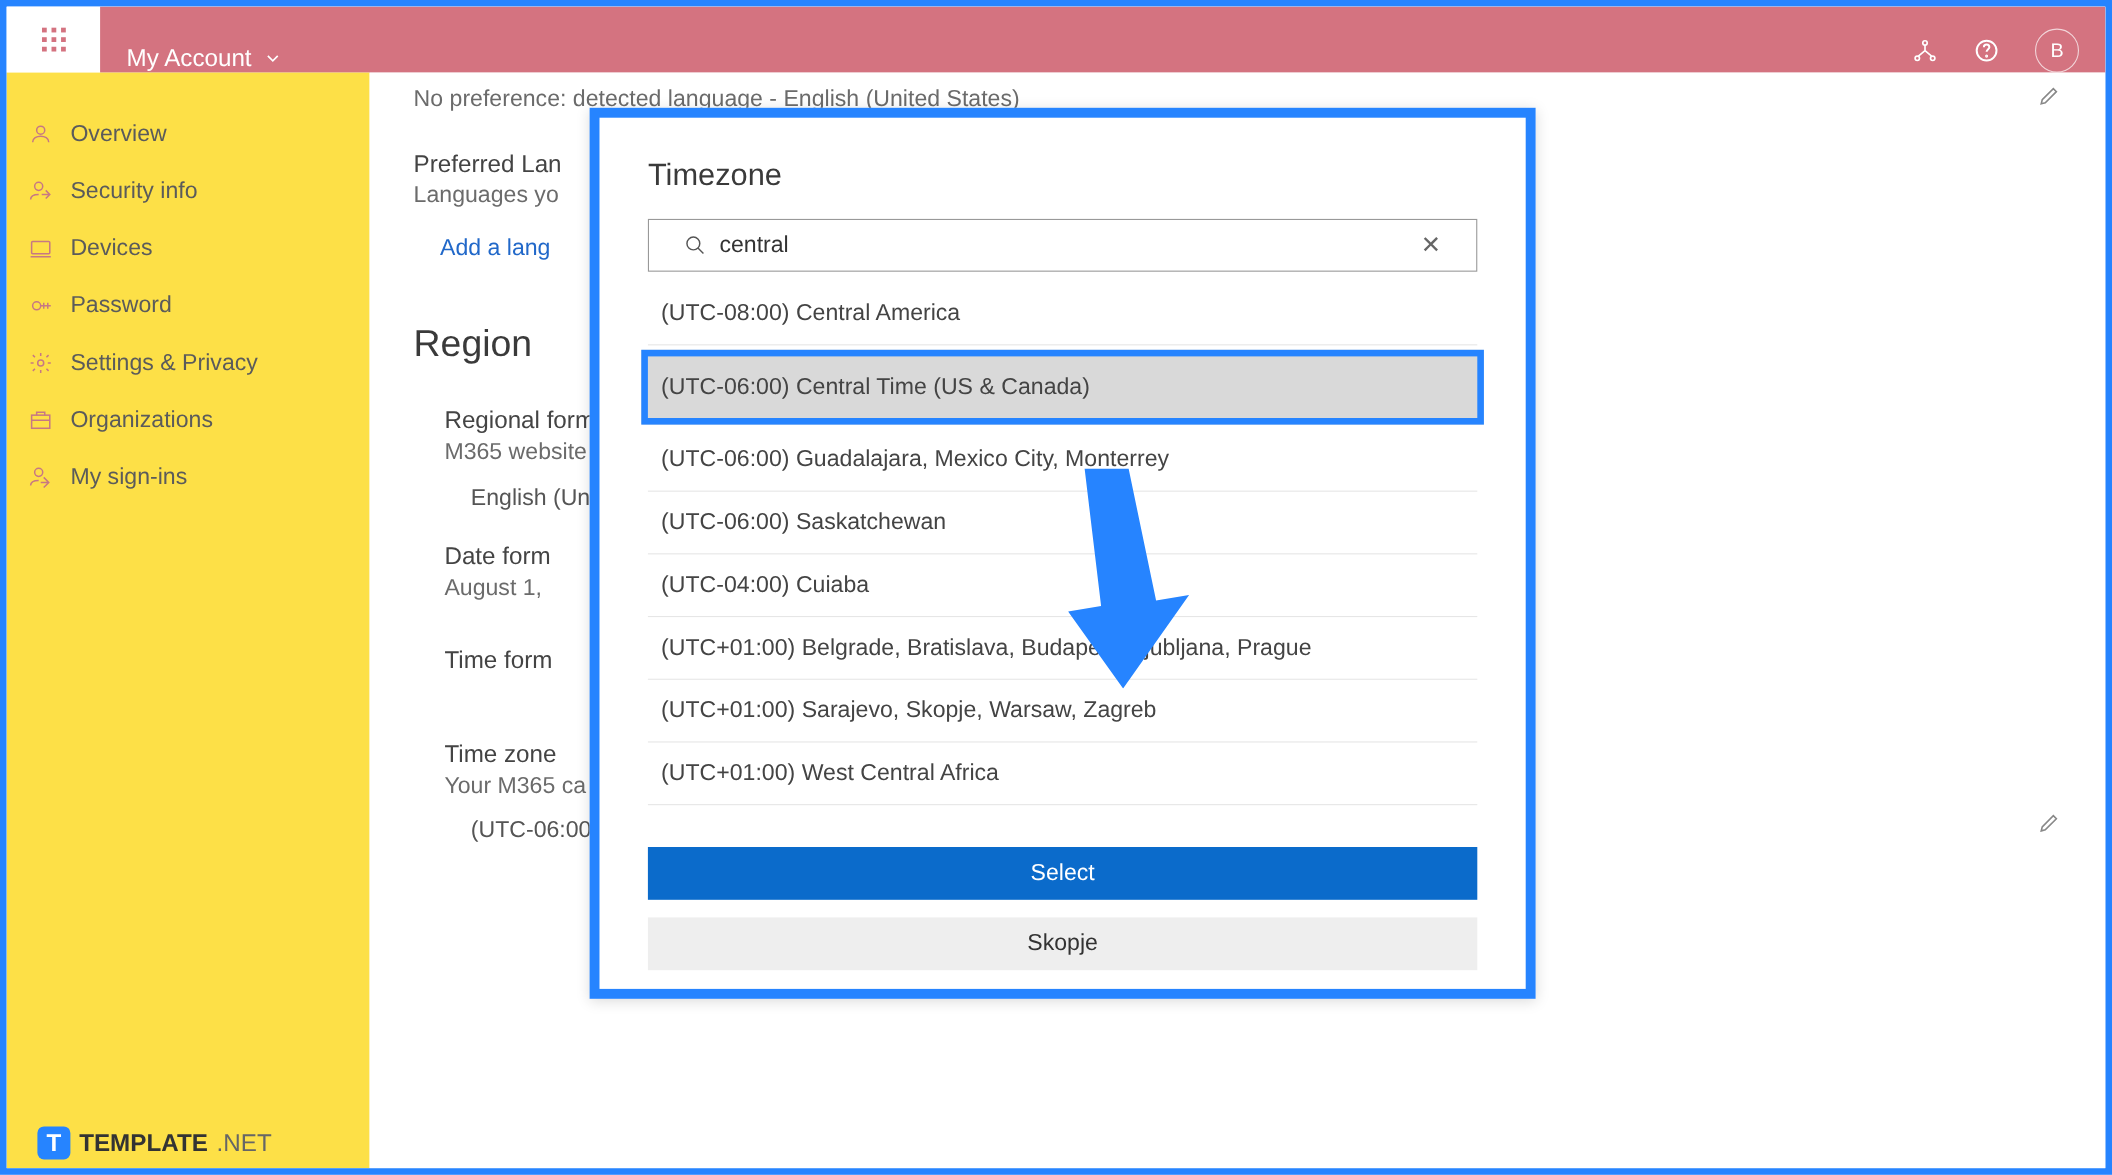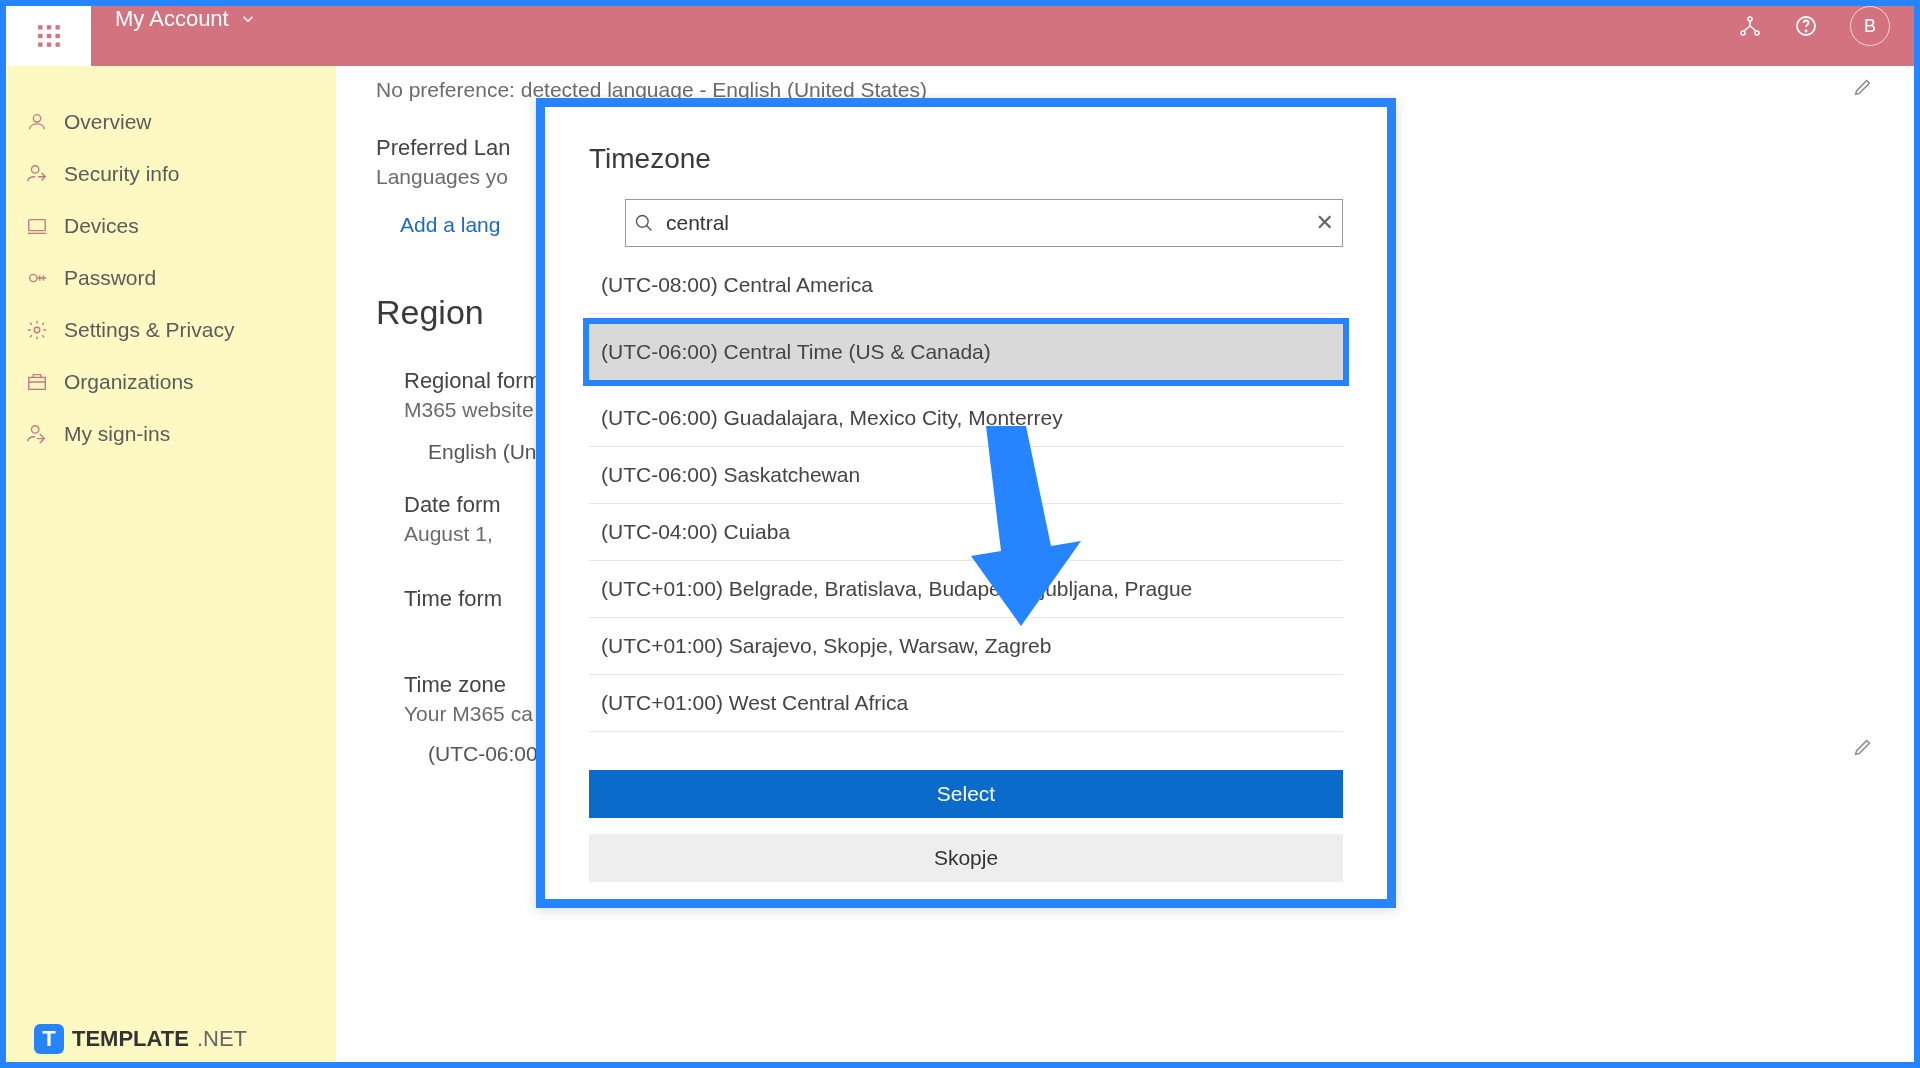--- a/index.html
+++ b/index.html
@@ -2,29 +2,29 @@
 <html><head>
 <meta charset="utf-8">
 <style>
 * { margin: 0; padding: 0; box-sizing: border-box; font-family: 'Segoe UI', Tahoma, sans-serif; }
 body { background: #2684FF; padding: 6px; width: 1920px; height: 1068px; overflow: hidden; }
 .frame { background: #fff; width: 100%; height: 100%; position: relative; overflow: hidden; }
 
 .header { display: flex; align-items: center; height: 60px; background: #fff; }
 .waffle { width: 85px; height: 60px; display: flex; align-items: center; justify-content: center; background: #fff; }
 .waffle svg { width: 26px; height: 26px; }
-.topbar { flex: 1; background: #D47380; height: 60px; display: flex; align-items: flex-start; padding: 0 24px; color: #fff; justify-content: space-between; }
+.topbar { flex: 1; background: #D47380; height: 60px; display: flex; align-items: flex-end; padding: 0 24px; color: #fff; justify-content: space-between; }
 .topbar-left { display: flex; align-items: center; gap: 10px; }
 .topbar-title { font-size: 22px; font-weight: 400; }
 .topbar-right { display: flex; align-items: center; gap: 32px; }
 .topbar-icon { width: 24px; height: 24px; display: flex; align-items: center; justify-content: center; }
 .avatar { width: 40px; height: 40px; border: 1px solid rgba(255,255,255,0.7); border-radius: 50%; display: flex; align-items: center; justify-content: center; font-size: 18px; }
 
 .body { display: flex; height: calc(100% - 60px); }
-.sidebar { width: 330px; background: #fef9c3; padding: 30px 0; }
+.sidebar { width: 330px; background: #fde047; padding: 30px 0; }
 .sidebar-item { display: flex; align-items: center; gap: 16px; padding: 14px 20px; color: #5b5b5b; font-size: 21px; cursor: pointer; }
 .sidebar-item svg { width: 22px; height: 22px; stroke: #C77883; fill: none; stroke-width: 1.5; }
 
 .main { flex: 1; padding: 0 40px; background: #fff; position: relative; }
 .detected-row { display: flex; align-items: center; justify-content: space-between; color: #6b6b6b; font-size: 21px; padding: 10px 0 28px 0; }
 .detected-row .pencil { color: #8a8a8a; }
 .section-label { font-size: 22px; color: #444; margin-top: 4px; }
 .section-sub { font-size: 21px; color: #6b6b6b; margin-top: 4px; }
 .add-link { color: #2168c9; font-size: 21px; margin: 24px 0 36px 24px; display: inline-block; }
 
@@ -33,21 +33,21 @@
 .region-card .row { margin-bottom: 28px; }
 .region-title { font-size: 22px; color: #444; }
 .region-sub { font-size: 21px; color: #6b6b6b; margin-top: 4px; }
 .indent-val { margin-left: 24px; margin-top: 18px; font-size: 21px; color: #555; }
 .tz-row { display: flex; align-items: center; justify-content: space-between; padding: 6px 0; }
 .pencil svg { width: 22px; height: 22px; stroke: #888; fill: none; stroke-width: 1.6; }
 
 .overlay { position: absolute; left: 530px; top: 92px; width: 860px; height: 810px; border: 9px solid #2684FF; background: #fff; box-shadow: 0 2px 12px rgba(0,0,0,0.15); }
 .dlg { padding: 36px 44px 24px 44px; }
 .dlg-title { font-size: 28px; color: #3a3a3a; margin-bottom: 24px; }
-.search-row { border: 1px solid #999; height: 48px; display: flex; align-items: center; padding: 0 8px; gap: 12px; margin-left: 36px; }
+.search-row { border: 1px solid #999; height: 48px; display: flex; align-items: center; padding: 0 32px; gap: 12px; }
 .search-row svg { width: 20px; height: 20px; stroke: #555; fill: none; stroke-width: 1.6; }
 .search-row input { flex: 1; border: none; outline: none; font-size: 21px; color: #333; }
 .clear-x { font-size: 22px; color: #666; cursor: pointer; }
 .tz-list { margin-top: 10px; }
 .tz-item { padding: 16px 12px; font-size: 21px; color: #444; border-bottom: 1px solid #e6e6e6; cursor: pointer; }
 .tz-item.highlight { background: #d9d9d9; border: 6px solid #2684FF; margin: 4px -6px; }
 .dlg-buttons { display: flex; justify-content: flex-start; gap: 16px; margin-top: 38px; flex-direction: column; }
 .btn { padding: 12px 30px; font-size: 21px; border: none; cursor: pointer; }
 .btn-primary { background: #0b6bcb; color: #fff; }
 .btn-secondary { background: #eee; color: #333; }

